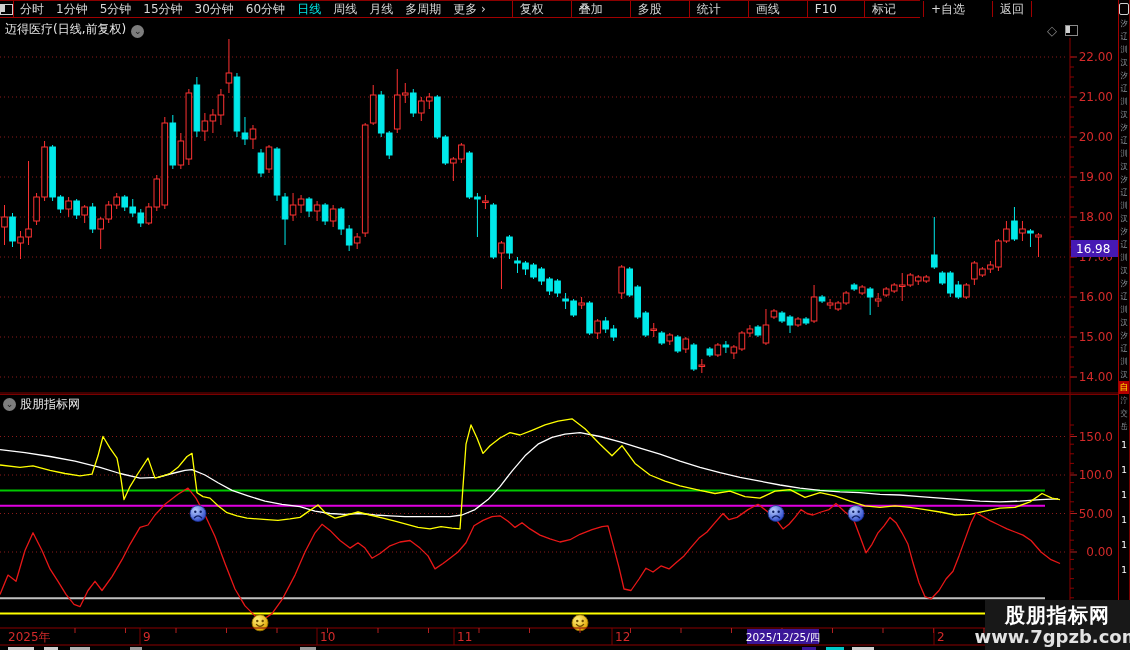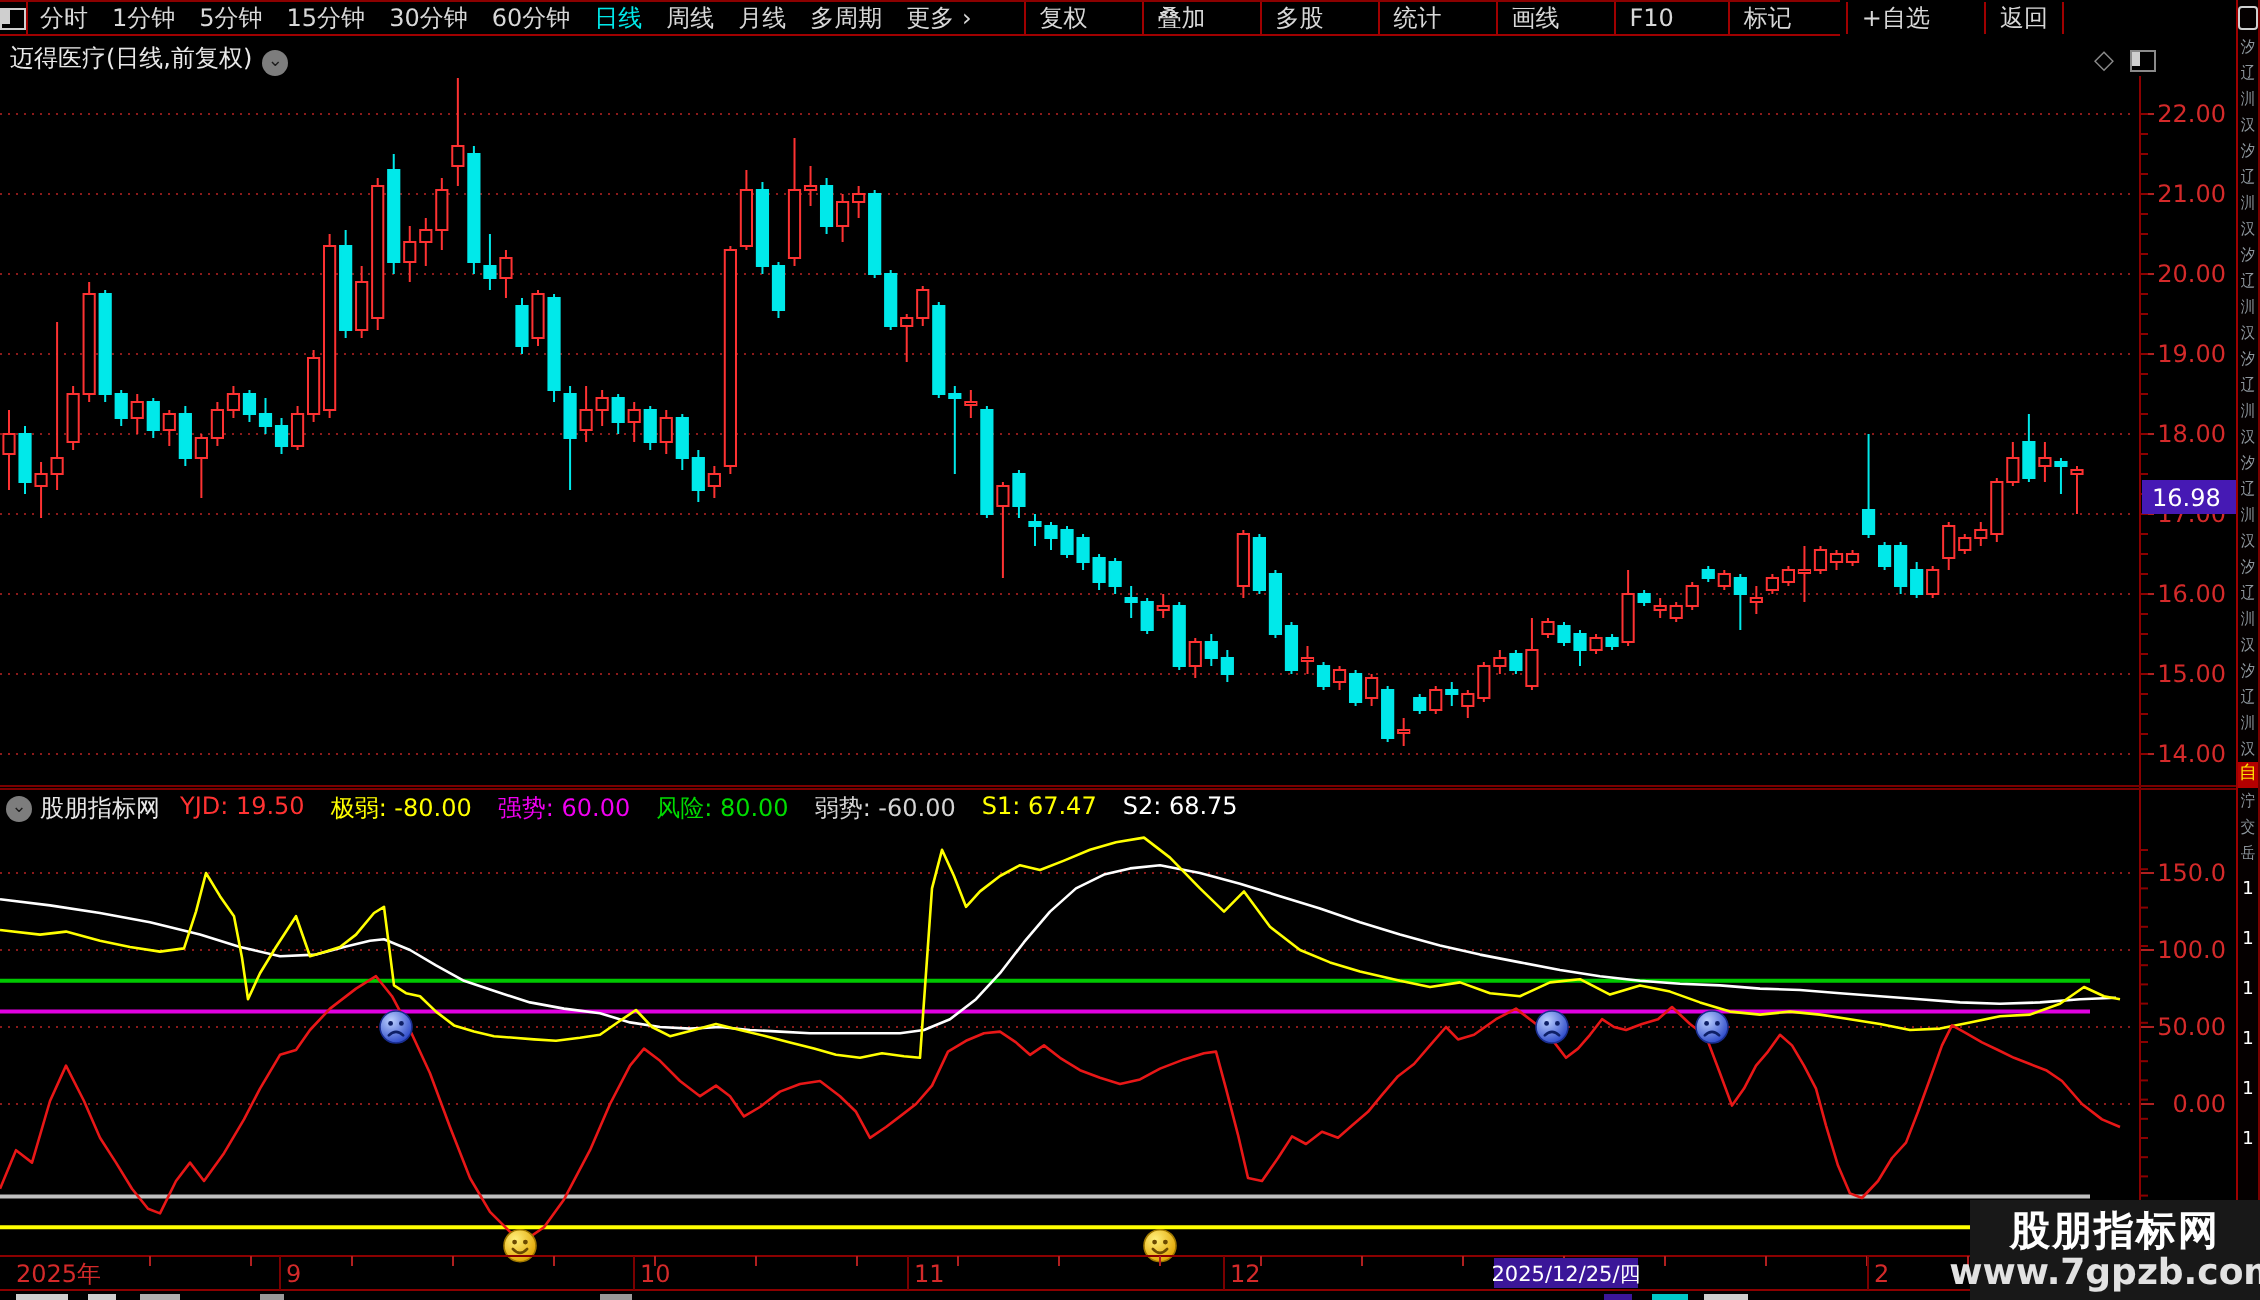--- a/index.html
+++ b/index.html
@@ -546,29 +546,20 @@
       <rect x="300" y="647" width="16" height="3" fill="#9a9a9a"></rect>
       <rect x="802" y="647" width="14" height="3" fill="#3b1698"></rect>
       <rect x="826" y="647" width="18" height="3" fill="#00c8c8"></rect>
       <rect x="852" y="647" width="22" height="3" fill="#cfcfcf"></rect>
     </g>
   </svg>
 
 <div id="indheader" class="abs">
   <span class="circ-chevron" style="margin-left:3px;">⌄</span>
   <span id="ind-source">股朋指标网</span>
-  <span id="ind-fields" style="display:flex;">
-      <span class="fld" style="color: rgb(255, 50, 50);">YJD: 19.50</span>
-      <span class="fld" style="color: rgb(255, 255, 0);">极弱: -80.00</span>
-      <span class="fld" style="color: rgb(240, 0, 240);">强势: 60.00</span>
-      <span class="fld" style="color: rgb(0, 220, 0);">风险: 80.00</span>
-      <span class="fld" style="color: rgb(212, 212, 212);">弱势: -60.00</span>
-      <span class="fld" style="color: rgb(255, 255, 0);">S1: 67.47</span>
-      <span class="fld" style="color: rgb(255, 255, 255);">S2: 68.75</span>
-    </span>
 </div>
 
 <div id="rightstrip" class="abs">
   <div class="topic"></div>
 <div class="ch">汐</div>
     <div class="ch">辽</div>
     <div class="ch">汌</div>
     <div class="ch">汉</div>
     <div class="ch">汐</div>
     <div class="ch">辽</div>

